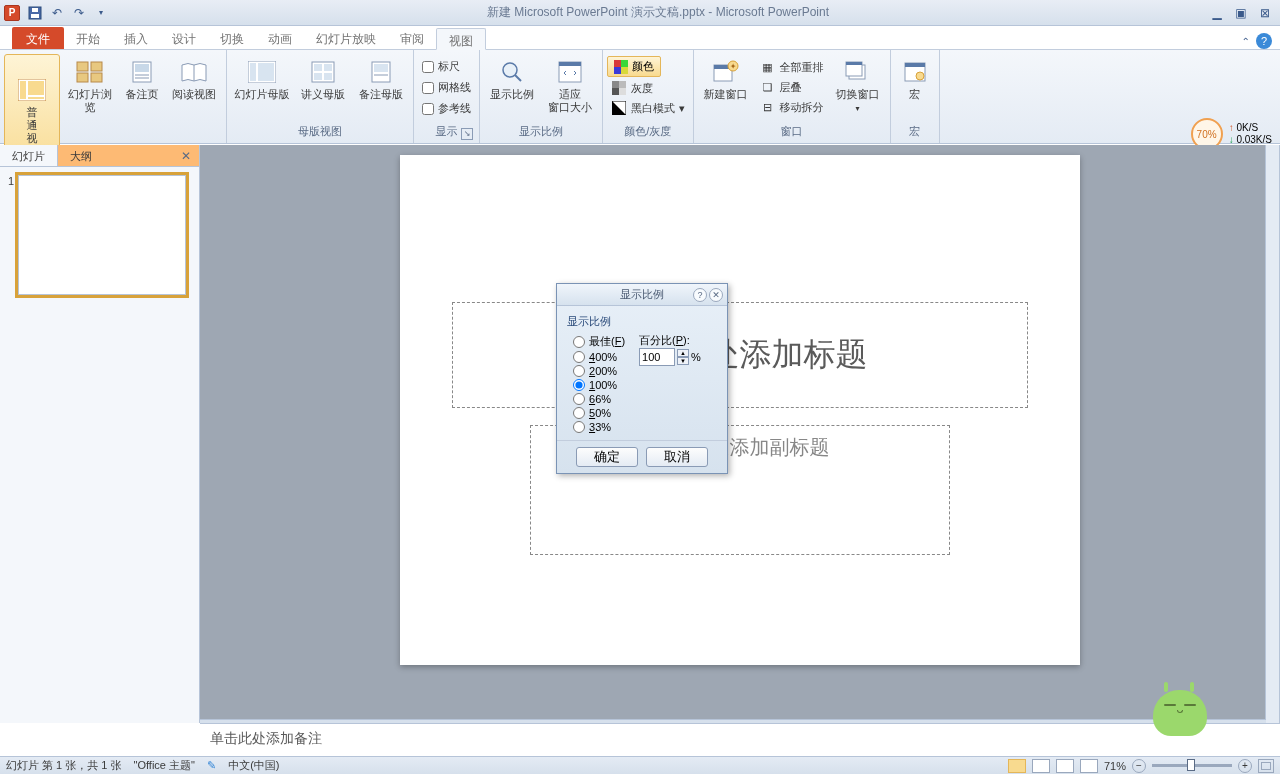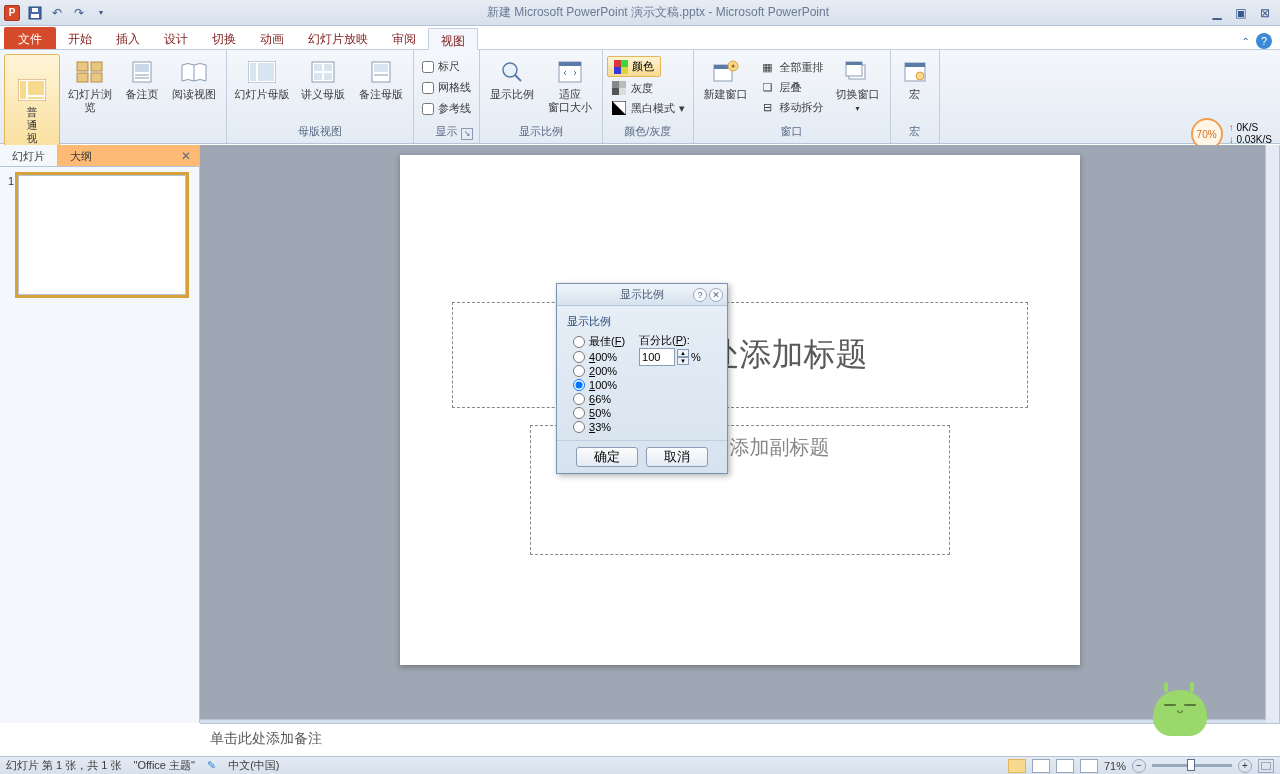--- a/index.html
+++ b/index.html
@@ -6,23 +6,23 @@
 body { width: 1280px; height: 774px; background: #fff; overflow: hidden; position: relative; font-size: 12px; }
 
 
 .title-bar { height: 26px; background: linear-gradient(#e8edf5, #d6e0ec); display: flex; align-items: center; padding: 0 4px; border-bottom: 1px solid #b6c4d8; }
 .title-bar .app-icon { width: 16px; height: 16px; background: #d54a2a; border: 1px solid #a93620; margin-right: 4px; display: flex; align-items: center; justify-content: center; color: #fff; font-size: 10px; font-weight: bold; border-radius: 2px; }
 .qat-btn { width: 20px; height: 20px; display: flex; align-items: center; justify-content: center; color: #3b5a8b; margin: 0 1px; border-radius: 2px; }
 .title-text { flex: 1; text-align: center; color: #6a7a92; font-size: 12px; }
 .win-btn { width: 22px; height: 18px; display: flex; align-items: center; justify-content: center; color: #3b5a8b; margin-left: 2px; }
 
 
-.ribbon-tabs { height: 24px; background: #fff; display: flex; align-items: flex-end; padding-left: 4px; border-bottom: 1px solid #c2cddd; position: relative; }
+.ribbon-tabs { height: 24px; background: #fff; display: flex; align-items: flex-end; padding-left: 12px; border-bottom: 1px solid #c2cddd; position: relative; }
 .file-tab { background: #d54a2a; color: #fff; padding: 4px 14px; height: 22px; border-radius: 2px 2px 0 0; }
-.rbn-tab { padding: 4px 12px; color: #7f1d1d; height: 22px; }
+.rbn-tab { padding: 4px 12px; color: #737373; height: 22px; }
 .rbn-tab.active { background: #f4f7fb; border: 1px solid #c2cddd; border-bottom: 1px solid #f4f7fb; border-radius: 2px 2px 0 0; margin-bottom: -1px; }
 .ribbon-help { margin-left: auto; margin-right: 8px; display: flex; gap: 6px; align-items: center; color: #3b5a8b; }
 .help-circle { width: 16px; height: 16px; border-radius: 50%; background: #3b8ad8; color: #fff; display: flex; align-items: center; justify-content: center; font-size: 11px; }
 
 
 .ribbon-body { height: 94px; background: linear-gradient(#f4f7fb, #e4ebf4); display: flex; border-bottom: 1px solid #b6c4d8; }
 .rb-group { display: flex; flex-direction: column; border-right: 1px solid #c2cddd; padding: 0 4px; }
 .rb-group-inner { flex: 1; display: flex; align-items: flex-start; padding-top: 4px; gap: 2px; }
 .rb-group-label { text-align: center; font-size: 11px; color: #5a6b85; padding: 2px 0 4px; position: relative; }
 .dlg-launcher { position: absolute; right: 2px; bottom: 3px; width: 12px; height: 12px; border: 1px solid #8a9bb5; font-size: 8px; line-height: 10px; text-align: center; color: #5a6b85; }

